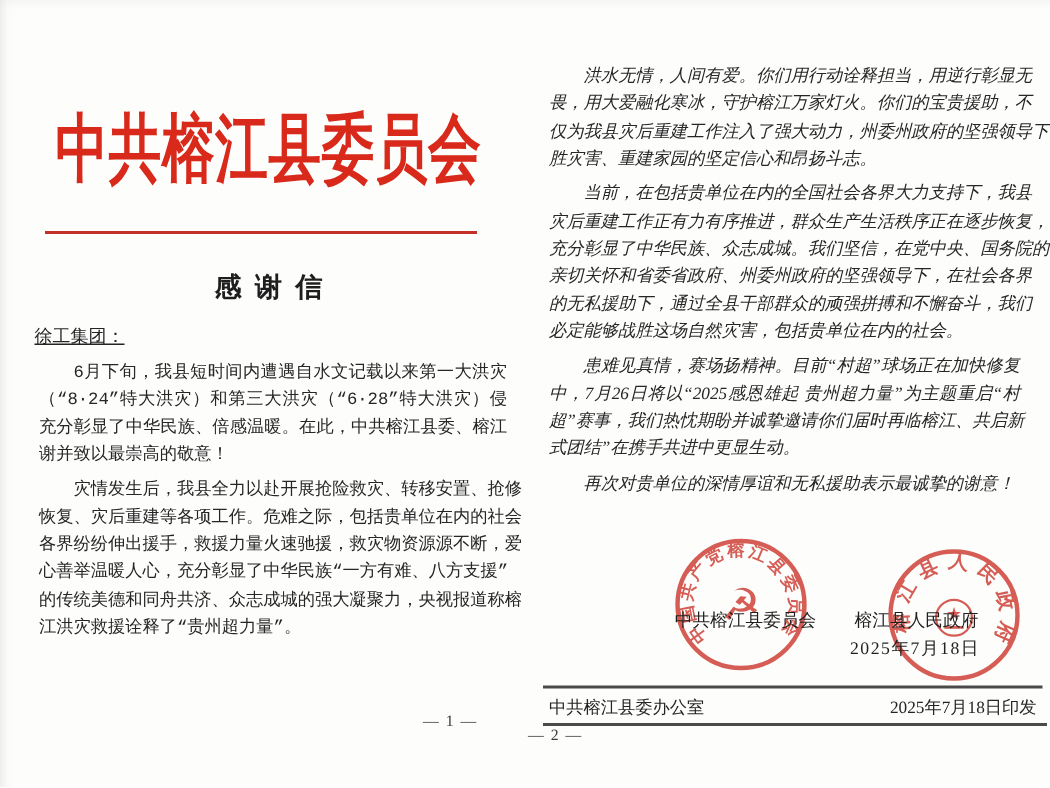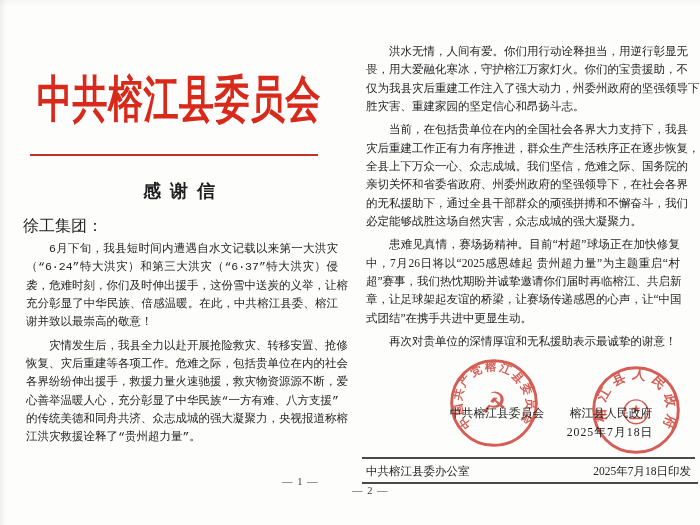--- a/index.html
+++ b/index.html
@@ -32,26 +32,26 @@
     position:absolute;top:154px;left:20px;width:288px;height:2px;
     background:var(--rule,#c53127);
   }
   .doc-title{
     position:absolute;top:179px;left:0;width:100%;
     text-align:center;font-weight:bold;font-size:18px;
     letter-spacing:9px;text-indent:9px;color:#1e1e1e;
   }
   .salutation{
     position:absolute;top:216px;left:13px;
-    font-size:16px;color:#242424;
+    font-size:12px;color:#242424;text-decoration:underline;
   }
 
   
   .body1{position:absolute;top:240px;left:16px;width:312px;font-family:Liberation Mono, monospace;}
-  .body2{position:absolute;top:42px;left:14px;width:314px;}
+  .body2{position:absolute;top:42px;left:14px;width:314px;font-style:italic;}
   .para + .para{margin-top:5px;}
   .line{
     height:18.35px;line-height:18.35px;
     font-size:11.5px;color:#262626;
     text-align:justify;text-align-last:justify;
     white-space:nowrap;overflow:visible;
   }
   .line:first-child{padding-left:23px;}
   .line:last-child{text-align-last:left;}
 
@@ -91,22 +91,21 @@
 <div class="scan" style="--red: #d8291a; --rule: #c53127; --seal: #d0483e; --ink: #2b2b2b;">
 
   <section class="page page1">
     <div class="letterhead">中共榕江县委员会</div>
     <div class="redline"></div>
     <div class="doc-title">感谢信</div>
     <div class="salutation">徐工集团：</div>
     <div class="body1">
       <div class="para">
           <div class="line">6月下旬，我县短时间内遭遇自水文记载以来第一大洪灾</div>
-          <div class="line">（“6·24”特大洪灾）和第三大洪灾（“6·37”特大洪灾）侵</div>
-          <div class="line">袭，危难时刻，你们及时伸出援手，这份雪中送炭的义举，让榕</div>
+          <div class="line">（“8·24”特大洪灾）和第三大洪灾（“6·28”特大洪灾）侵</div>
           <div class="line">充分彰显了中华民族、倍感温暖。在此，中共榕江县委、榕江</div>
           <div class="line">谢并致以最崇高的敬意！</div>
         </div>
       <div class="para">
           <div class="line">灾情发生后，我县全力以赴开展抢险救灾、转移安置、抢修</div>
           <div class="line">恢复、灾后重建等各项工作。危难之际，包括贵单位在内的社会</div>
           <div class="line">各界纷纷伸出援手，救援力量火速驰援，救灾物资源源不断，爱</div>
           <div class="line">心善举温暖人心，充分彰显了中华民族“一方有难、八方支援”</div>
           <div class="line">的传统美德和同舟共济、众志成城的强大凝聚力，央视报道称榕</div>
           <div class="line">江洪灾救援诠释了“贵州超力量”。</div>
@@ -119,30 +118,29 @@
     <div class="body2">
       <div class="para">
           <div class="line">洪水无情，人间有爱。你们用行动诠释担当，用逆行彰显无</div>
           <div class="line">畏，用大爱融化寒冰，守护榕江万家灯火。你们的宝贵援助，不</div>
           <div class="line">仅为我县灾后重建工作注入了强大动力，州委州政府的坚强领导下</div>
           <div class="line">胜灾害、重建家园的坚定信心和昂扬斗志。</div>
         </div>
       <div class="para">
           <div class="line">当前，在包括贵单位在内的全国社会各界大力支持下，我县</div>
           <div class="line">灾后重建工作正有力有序推进，群众生产生活秩序正在逐步恢复，</div>
-          <div class="line">全县上下万众一心、众志成城。我们坚信，危难之际、国务院的</div>
+          <div class="line">充分彰显了中华民族、众志成城。我们坚信，在党中央、国务院的</div>
           <div class="line">亲切关怀和省委省政府、州委州政府的坚强领导下，在社会各界</div>
           <div class="line">的无私援助下，通过全县干部群众的顽强拼搏和不懈奋斗，我们</div>
-          <div class="line">必定能够战胜这场自然灾害，众志成城的强大凝聚力。</div>
+          <div class="line">必定能够战胜这场自然灾害，包括贵单位在内的社会。</div>
         </div>
       <div class="para">
           <div class="line">患难见真情，赛场扬精神。目前“村超”球场正在加快修复</div>
           <div class="line">中，7月26日将以“2025感恩雄起 贵州超力量”为主题重启“村</div>
           <div class="line">超”赛事，我们热忱期盼并诚挚邀请你们届时再临榕江、共启新</div>
-          <div class="line">章，让足球架起友谊的桥梁，让赛场传递感恩的心声，让“中国</div>
           <div class="line">式团结”在携手共进中更显生动。</div>
         </div>
       <div class="para">
           <div class="line">再次对贵单位的深情厚谊和无私援助表示最诚挚的谢意！</div>
         </div>
     </div>
 
     <svg class="seal seal-party" viewBox="0 0 100 100">
       <defs>
         <path id="arcParty" d="M26,74 a34,34 0 1,1 48,-48 a34,34 0 1,1 -48,48" fill="none"></path>

